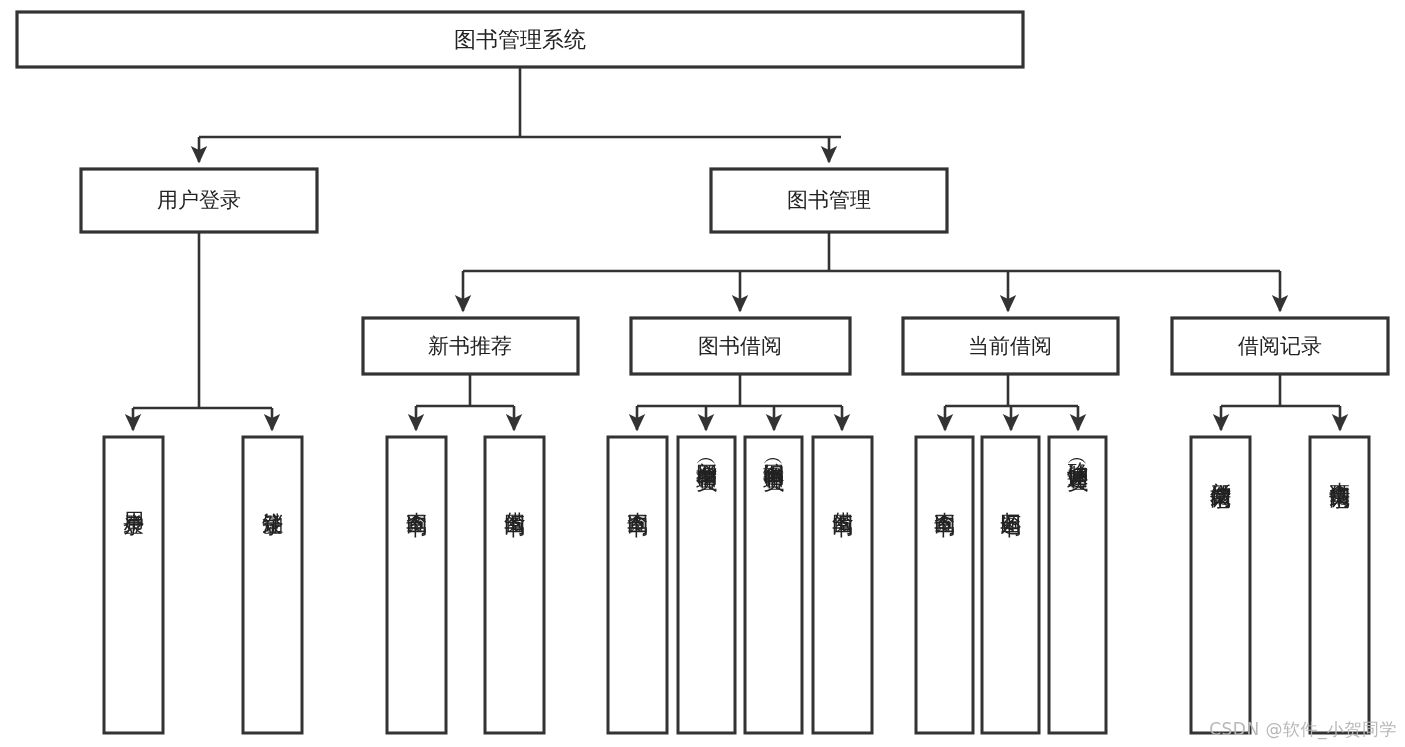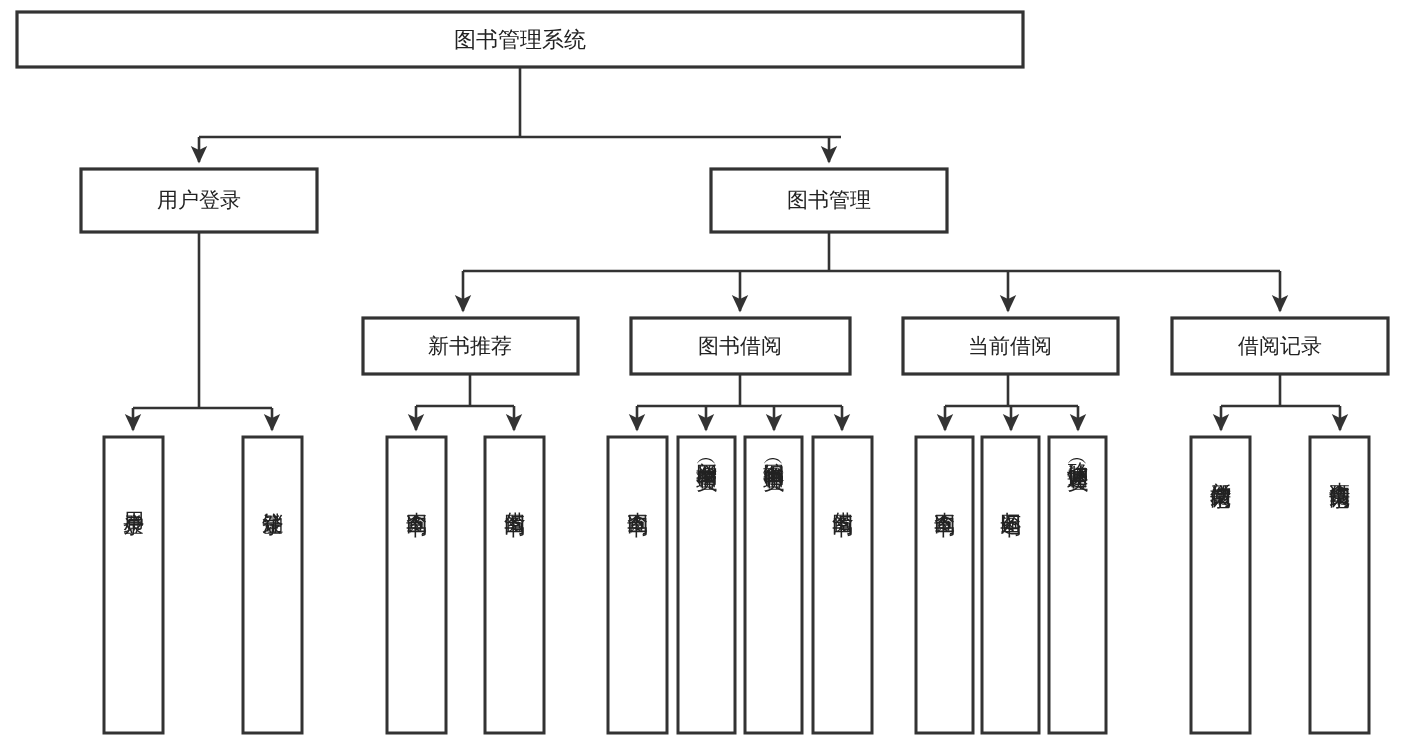--- a/index.html
+++ b/index.html
@@ -244,14 +244,15 @@
   </div>
 
   <div class="leaf-text-wrap" style="left:1191px; top:437px; width:59px; height:296px; padding-top:28px;">
     <span class="leaf-text">新增借阅记录</span>
   </div>
 
   <div class="leaf-text-wrap" style="left:1310px; top:437px; width:59px; height:296px; padding-top:28px;">
     <span class="leaf-text">查询借阅记录</span>
   </div>
 
+  <div class="watermark">CSDN @软件_小贺同学</div>
 
 </div>
 
 </body></html>

